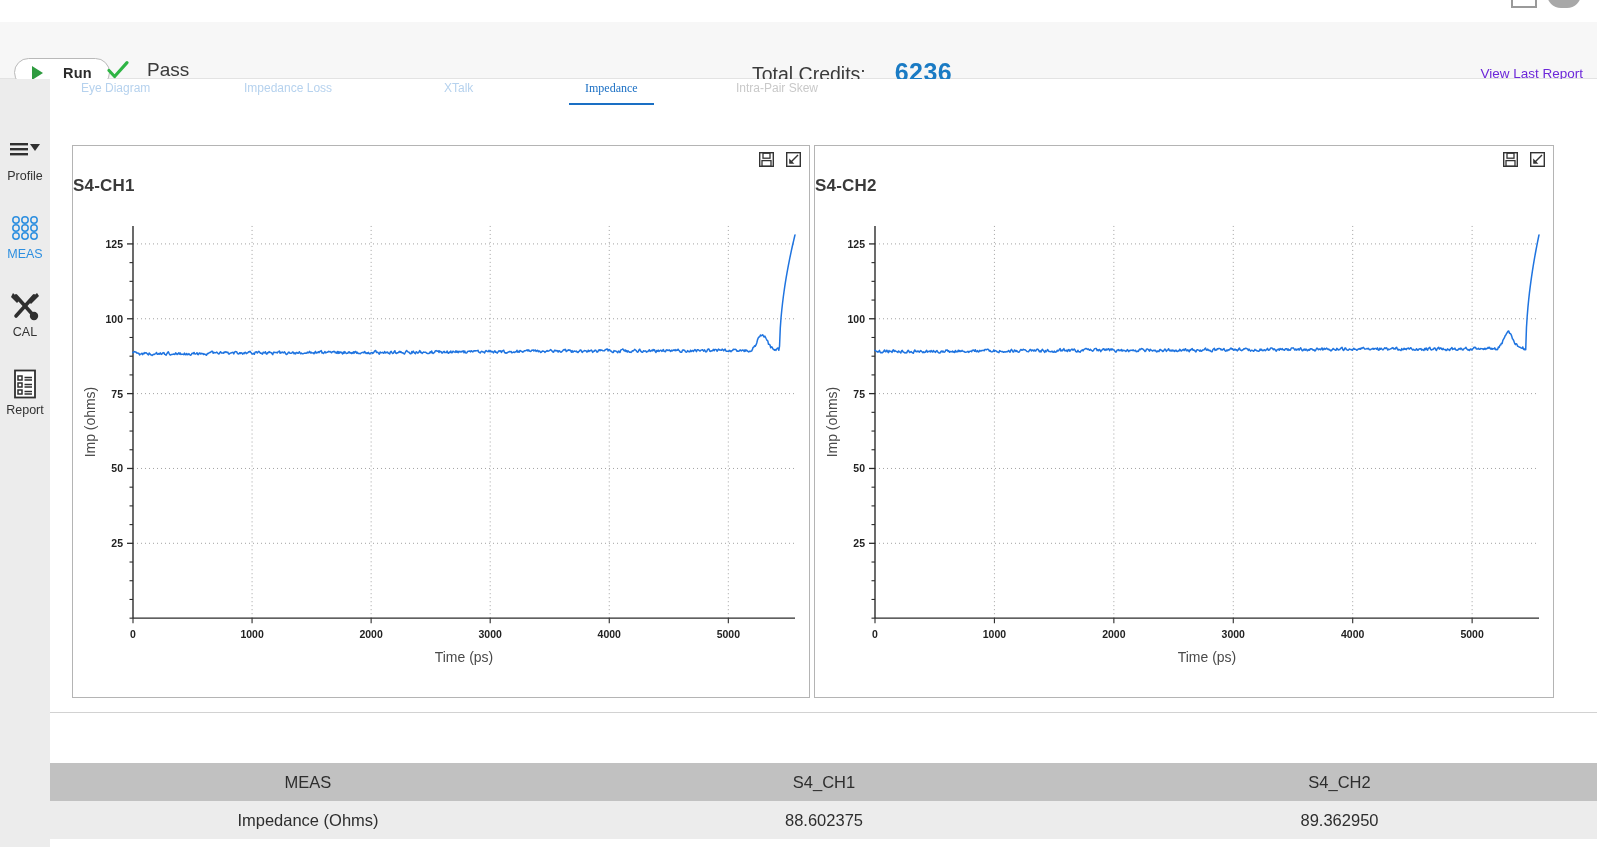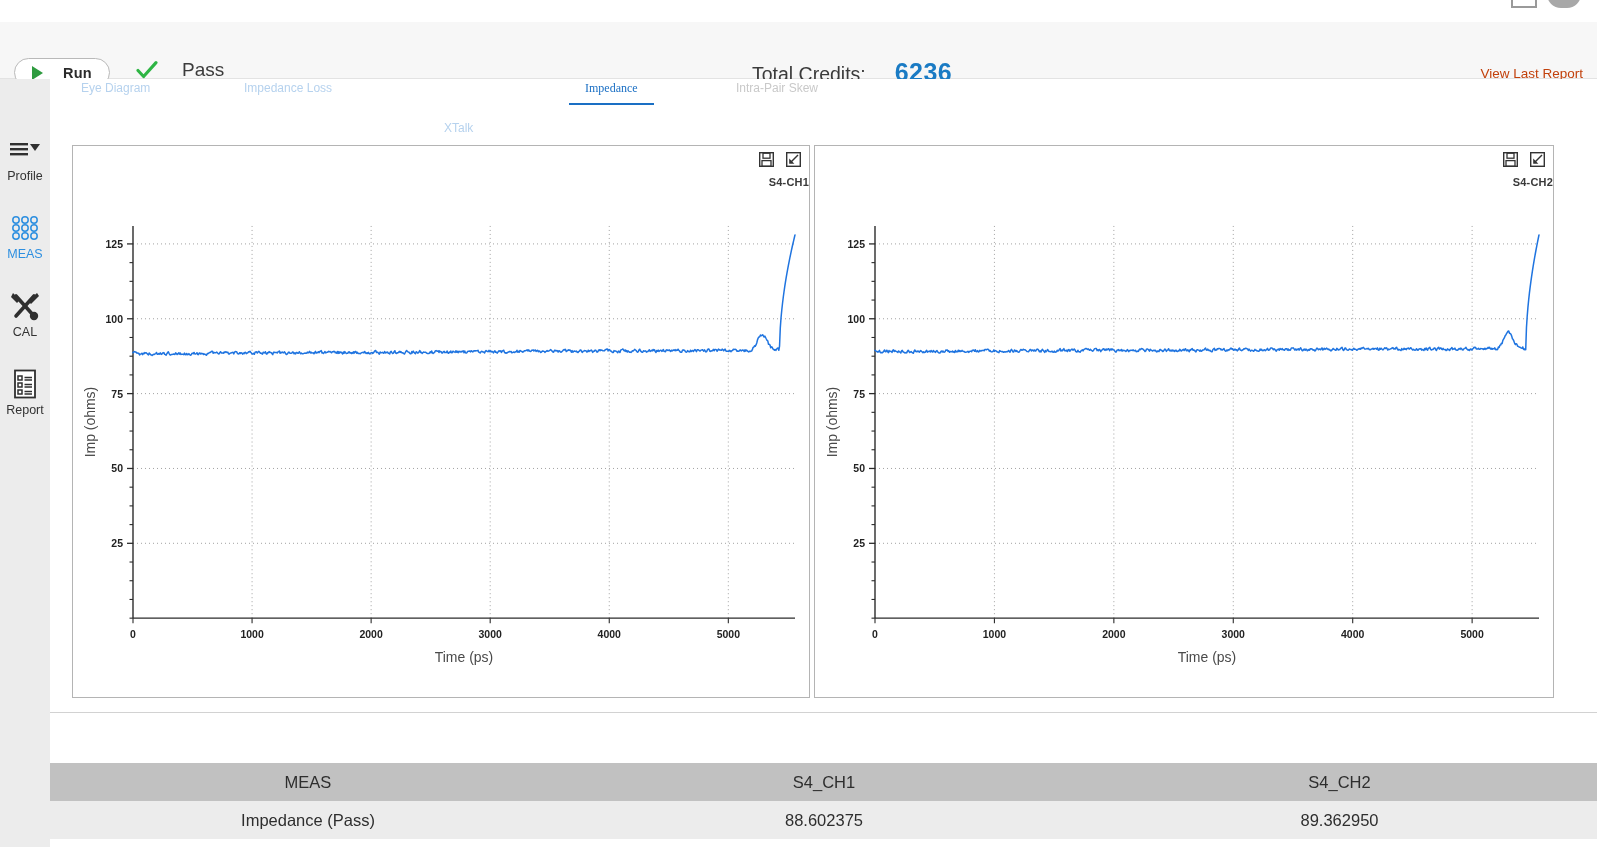--- a/index.html
+++ b/index.html
@@ -43,36 +43,36 @@
     display: flex; align-items: center; justify-content: center; gap: 20px;
     cursor: pointer;
   }
   .run-btn .play { width: 0; height: 0;
     border-left: 11px solid #2e9b3f;
     border-top: 7px solid transparent;
     border-bottom: 7px solid transparent; }
   .run-btn .run-label { font-size: 14.5px; font-weight: bold; color: #2b2b2b; letter-spacing: .2px; }
 
   .status-wrap {
-    position: absolute; left: 136px; top: 37px;
-    display: flex; align-items: center; gap: 24px;
+    position: absolute; left: 107px; top: 37px;
+    display: flex; align-items: center; gap: 18px;
   }
   .check-icon { display: block; }
   .status-text { font-size: 19px; color: #3b3b3b; }
 
   .credits {
     position: absolute; left: 752px; top: 36px;
     display: flex; align-items: baseline; gap: 29px;
   }
   .credits-label { font-size: 19.5px; color: #3b3b3b; }
   .credits-value { font-size: 25px; font-weight: bold; color: #1a7bc4; letter-spacing: .4px; }
 
   .view-last-report {
     position: absolute; right: 14px; top: 44px;
-    font-size: 13.5px; color: #c2410c; cursor: pointer;
+    font-size: 13.5px; color: #6d28d9; cursor: pointer;
   }
 
   
   .rail {
     position: absolute; left: 0; top: 79px;
     width: 50px; height: 768px;
     background: #ececec;
   }
   .rail-item {
     width: 50px; padding-top: 12px; padding-bottom: 4px;
@@ -94,39 +94,39 @@
     white-space: nowrap; position: relative;
   }
   .tab.muted { color: #c9c9c9; }
   .tab.active { color: #1a6fc4; font-family: Liberation Serif, serif; }
   .tab.active::after {
     content: ""; position: absolute; left: -16px; right: -16px; bottom: 0;
     height: 2px; background: #1a6fc4;
   }
   .t1 { position: absolute; left: 31px; }
   .t2 { position: absolute; left: 194px; }
-  .t3 { position: absolute; left: 394px; margin-top: 40px; }
+  .t3 { position: absolute; left: 394px; }
   .t4 { position: absolute; left: 535px; }
   .t5 { position: absolute; left: 686px; }
 
   
   .charts { position: absolute; left: 50px; top: 118px; width: 1547px; height: 590px; }
   .panel {
     position: absolute; top: 27px; height: 553px;
     border: 1px solid #b4b4b4; background: #ffffff;
   }
   .panel-left  { left: 22px;  width: 738px; }
   .panel-right { left: 764px; width: 740px; }
 
   .panel-tools { position: absolute; top: 6px; right: 8px; display: flex; gap: 12px; }
   .tool-icon { cursor: pointer; display: block; }
 
   .chart-title {
     position: absolute; top: 30px; left: 0; right: 0;
-    text-align: right; font-size: 11px; font-weight: bold; color: #3a3a3a;
+    text-align: left; font-size: 17px; font-weight: bold; color: #3a3a3a;
     letter-spacing: .2px;
   }
   .plot { position: absolute; top: 58px; left: 0; right: 0; bottom: 0; }
 
   
   .table-wrap {
     position: absolute; left: 50px; top: 712px; width: 1547px; height: 135px;
     background: #ffffff;
     border-top: 1px solid #d2d2d2;
   }
@@ -410,21 +410,21 @@
     <table class="tbl">
       <thead>
         <tr>
           <th class="col-meas">MEAS</th>
           <th class="col-ch1">S4_CH1</th>
           <th class="col-ch2">S4_CH2</th>
         </tr>
       </thead>
       <tbody>
         <tr>
-          <td>Impedance (Pass)</td>
+          <td>Impedance (Ohms)</td>
           <td>88.602375</td>
           <td>89.362950</td>
         </tr>
       </tbody>
     </table>
   </div>
 
 </div>
 
 </body></html>

